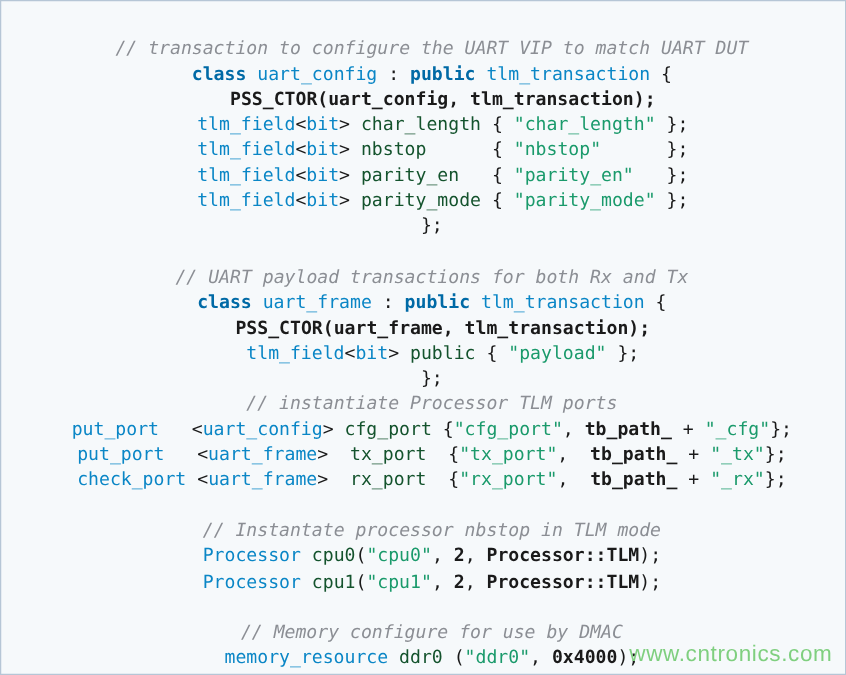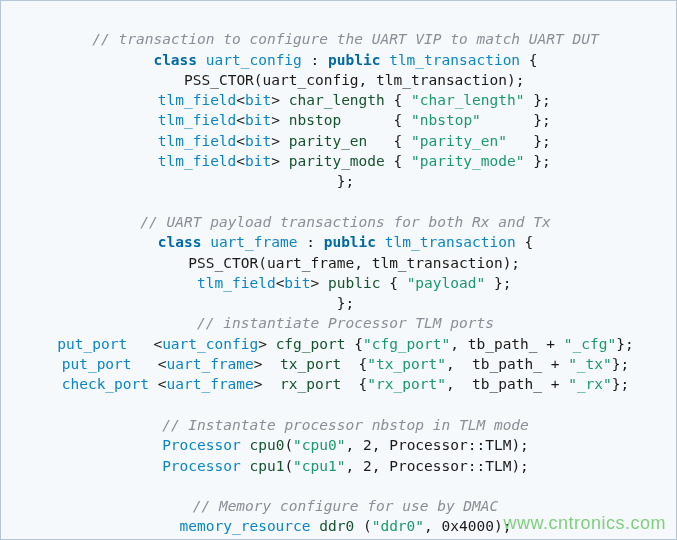--- a/index.html
+++ b/index.html
@@ -23,21 +23,21 @@
     color: #1a1a1a;
     white-space: pre;
     position: relative;
     text-align: center;
   }
   .cm  { color: #8b8e94; font-style: italic; } 
   .kw  { color: #006aa6; font-weight: bold; }  
   .ty  { color: #0a86c6; }                     
   .fn  { color: #14532d; }                     
   .str { color: #1a9a6b; }                     
-  .pl  { color: #1a1a1a; }                     
+  .pl  { color: #1a1a1a; font-weight: bold; }                     
   .watermark {
     position: absolute;
     right: 10px;
     bottom: 6px;
     color: #7fcf7f;
     font-family: Arial, sans-serif;
     font-size: 18px;
     letter-spacing: 0.5px;
   }
 </style>

